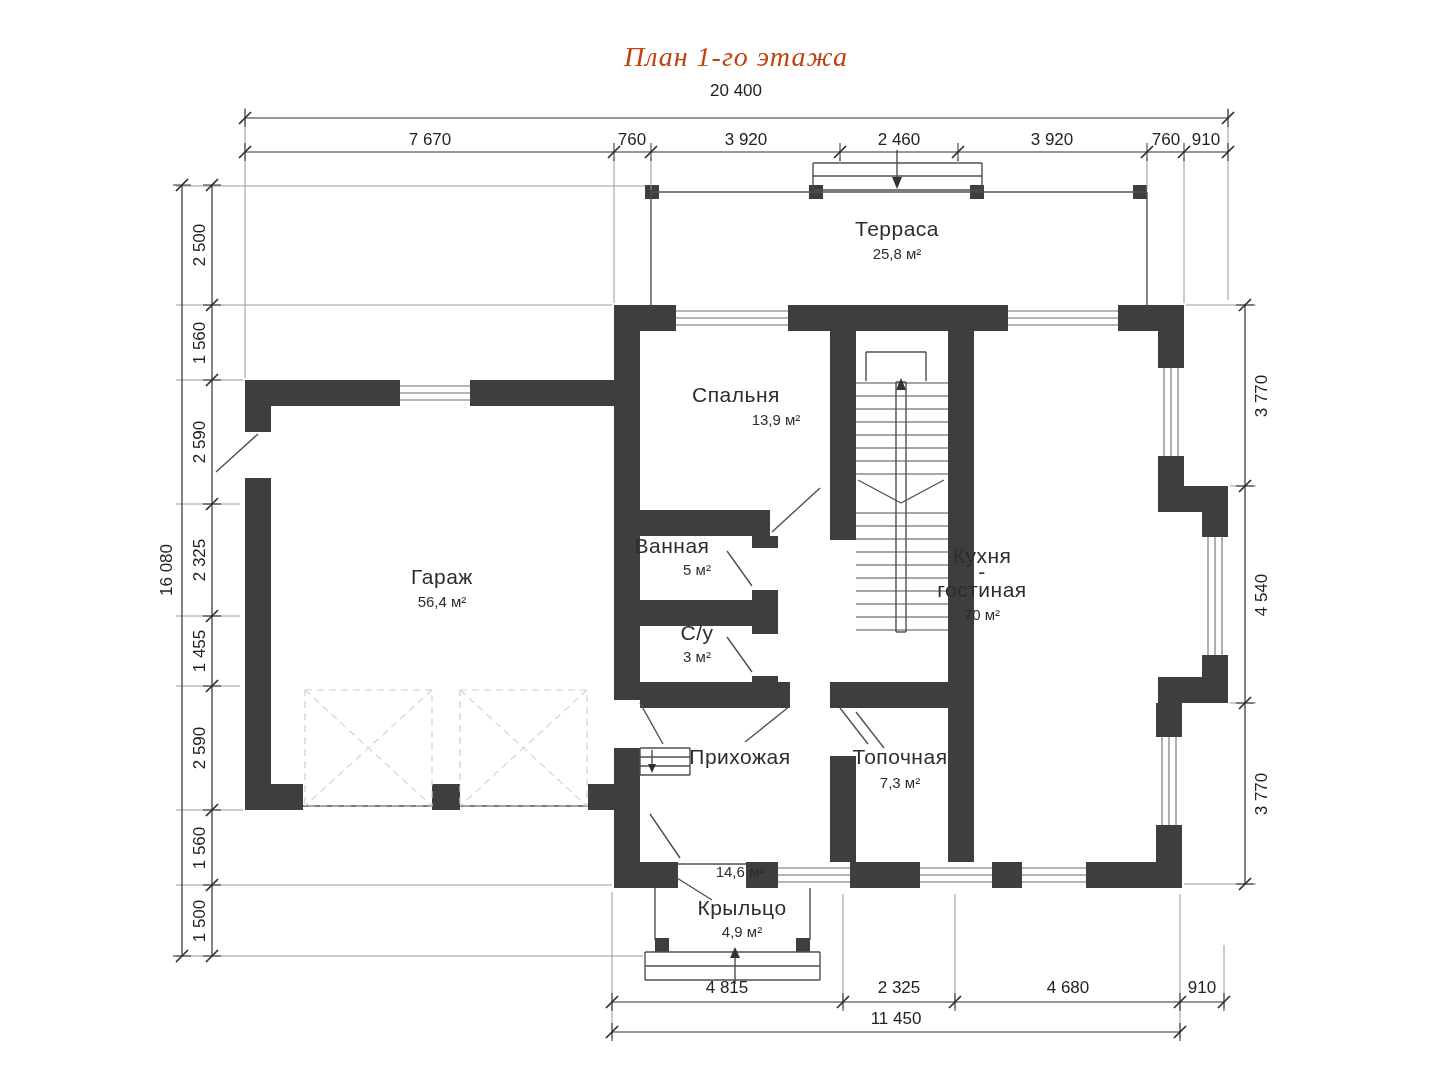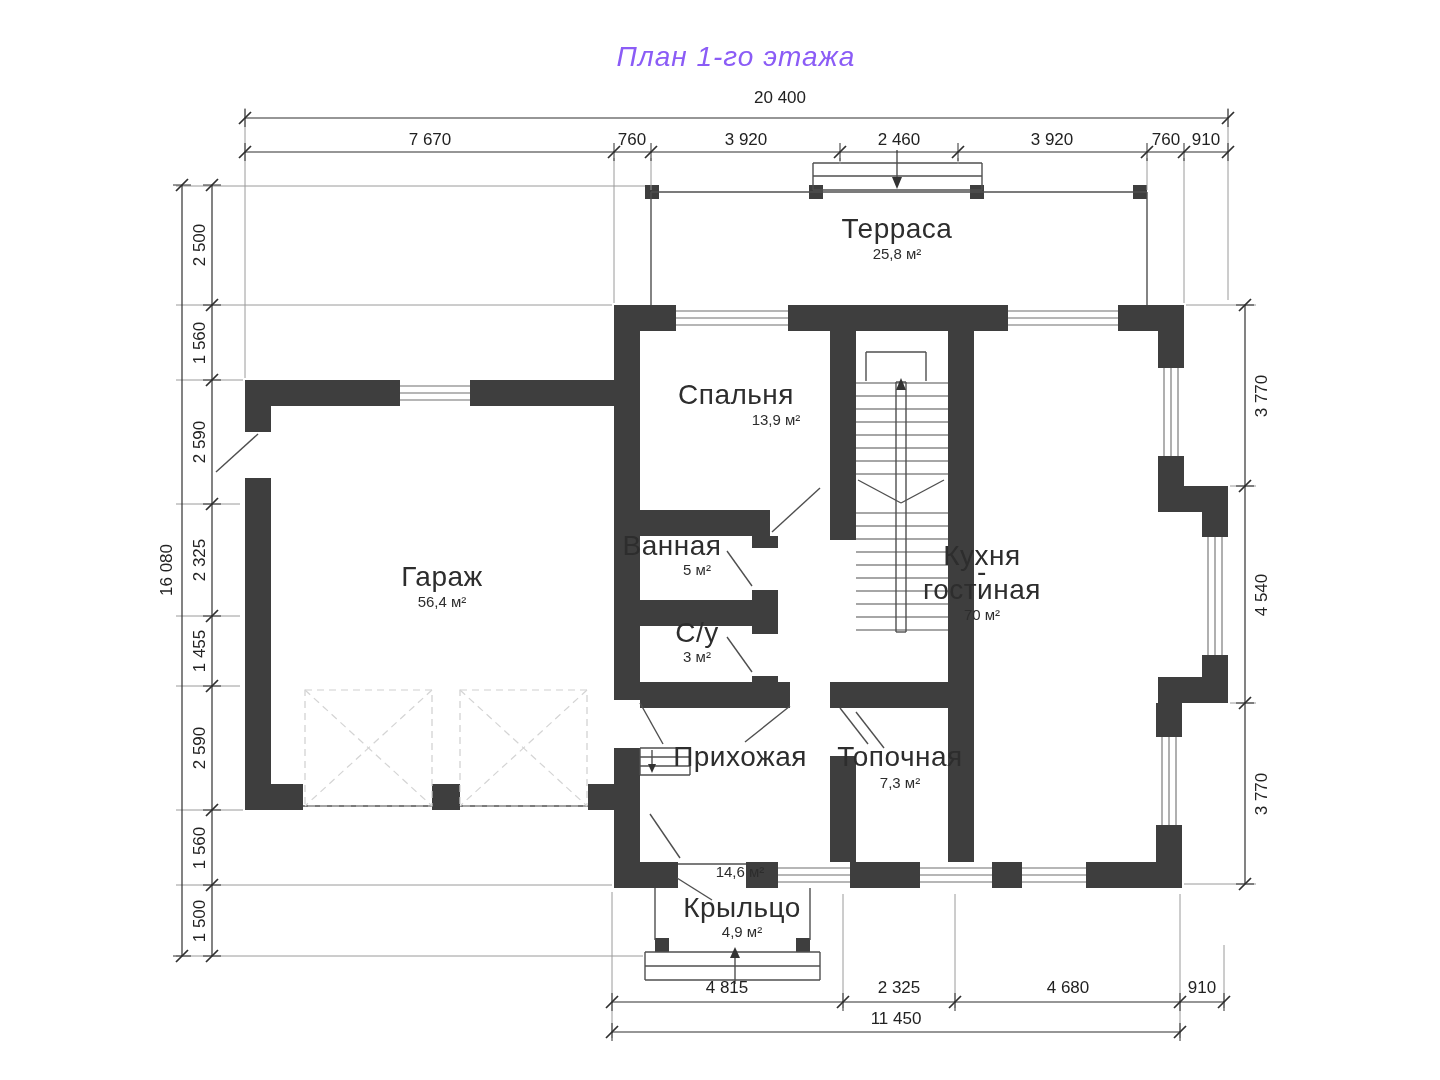--- a/index.html
+++ b/index.html
@@ -3,22 +3,22 @@
 <meta charset="utf-8">
 <style>
   html,body{margin:0;padding:0;background:#fff;}
   .stage{position:relative;width:1440px;height:1080px;background:#fff;overflow:hidden;
          font-family:"Liberation Sans", sans-serif;}
   .watermark{position:absolute;z-index:0;white-space:nowrap;
     font-size:148px;font-weight:400;letter-spacing:2px;
     color:#f1f1f1;-webkit-text-stroke:2px #e2e2e2;}
   svg{position:absolute;left:0;top:0;z-index:1;}
   .txt{position:absolute;z-index:2;transform:translate(-50%,-50%);white-space:nowrap;color:#2d2d2d;}
-  .title{font-size:28px;font-style:italic;letter-spacing:1px;color:#8b5cf6;}
-  .room{font-size:28px;letter-spacing:0.5px;}
+  .title{font-size:28px;font-style:italic;letter-spacing:1px;color:#c2410c;font-family:Liberation Serif, serif;}
+  .room{font-size:21px;letter-spacing:0.5px;}
   .area{font-size:15px;}
   .dim{font-size:17px;color:#222;}
   .dimv{transform:translate(-50%,-50%) rotate(-90deg);}
 </style>
 </head>
 <body>
 
 <div class="stage">
 
 
@@ -259,21 +259,21 @@
       <line x1="1236" y1="486" x2="1254" y2="486" stroke="#2f2f2f" stroke-width="1"></line>
       <line x1="1239" y1="492" x2="1251" y2="480" stroke="#2f2f2f" stroke-width="1.7"></line>
       <line x1="1236" y1="703" x2="1254" y2="703" stroke="#2f2f2f" stroke-width="1"></line>
       <line x1="1239" y1="709" x2="1251" y2="697" stroke="#2f2f2f" stroke-width="1.7"></line>
       <line x1="1236" y1="884" x2="1254" y2="884" stroke="#2f2f2f" stroke-width="1"></line>
       <line x1="1239" y1="890" x2="1251" y2="878" stroke="#2f2f2f" stroke-width="1.7"></line>
     </svg>
 
   <div class="txt title" style="left:736px;top:57px;">План 1-го этажа</div>
 
-  <div class="txt dim" style="left:736px;top:98px;margin-left:44px;">20 400</div>
+  <div class="txt dim" style="left:736px;top:91px;">20 400</div>
   <div class="txt dim" style="left:430px;top:140px;">7 670</div>
   <div class="txt dim" style="left:632px;top:140px;">760</div>
   <div class="txt dim" style="left:746px;top:140px;">3 920</div>
   <div class="txt dim" style="left:899px;top:140px;">2 460</div>
   <div class="txt dim" style="left:1052px;top:140px;">3 920</div>
   <div class="txt dim" style="left:1166px;top:140px;">760</div>
   <div class="txt dim" style="left:1206px;top:140px;">910</div>
 
   <div class="txt dim dimv" style="left:167px;top:570px;">16 080</div>
   <div class="txt dim dimv" style="left:200px;top:245px;">2 500</div>

